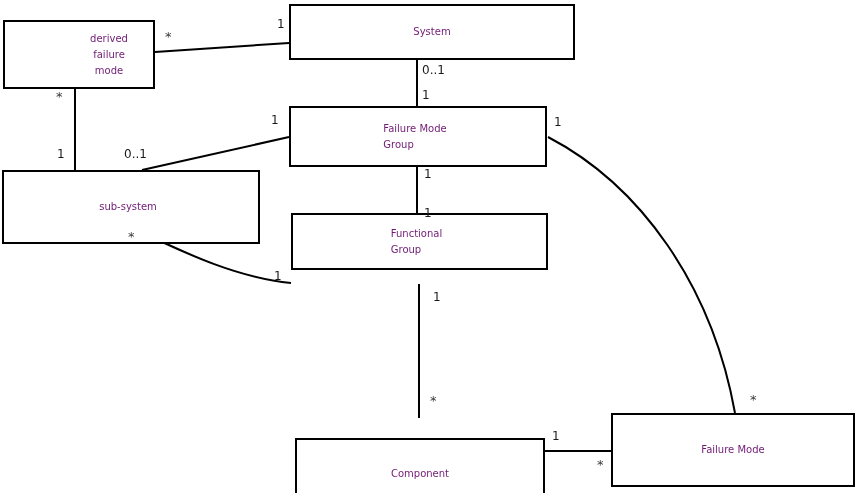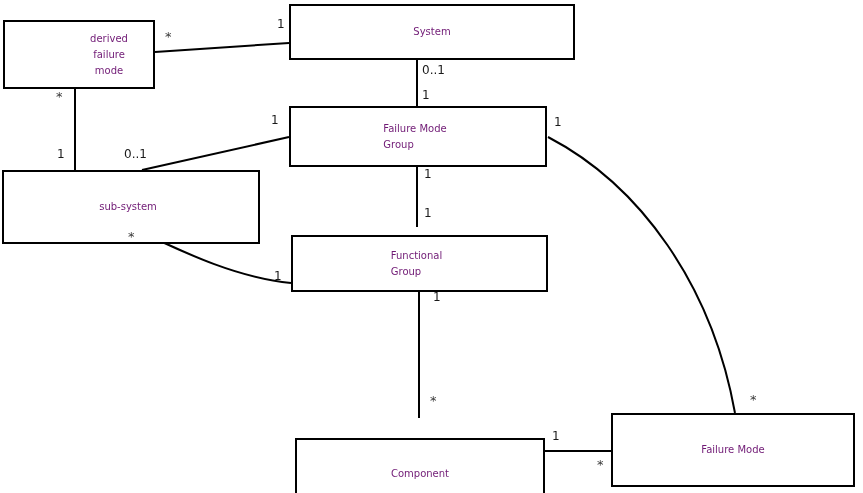--- a/index.html
+++ b/index.html
@@ -103,21 +103,21 @@
 
   <div class="uml-class" id="cls-failuremodegroup" style="left:289px; top:106px; width:258px; height:61px;">
     <span class="class-name">Failure Mode
 Group</span>
   </div>
 
   <div class="uml-class" id="cls-subsystem" style="left:2px; top:170px; width:258px; height:74px;">
     <span class="class-name">sub-system</span>
   </div>
 
-  <div class="uml-class" id="cls-functionalgroup" style="left:291px; top:235px; width:257px; height:57px;">
+  <div class="uml-class" id="cls-functionalgroup" style="left:291px; top:213px; width:257px; height:57px;">
     <span class="class-name">Functional
 Group</span>
   </div>
 
   <div class="uml-class" id="cls-component" style="left:295px; top:418px; width:250px; height:72px;margin-top:20px;">
     <span class="class-name">Component</span>
   </div>
 
   <div class="uml-class" id="cls-failuremode" style="left:611px; top:413px; width:244px; height:74px;">
     <span class="class-name">Failure Mode</span>

